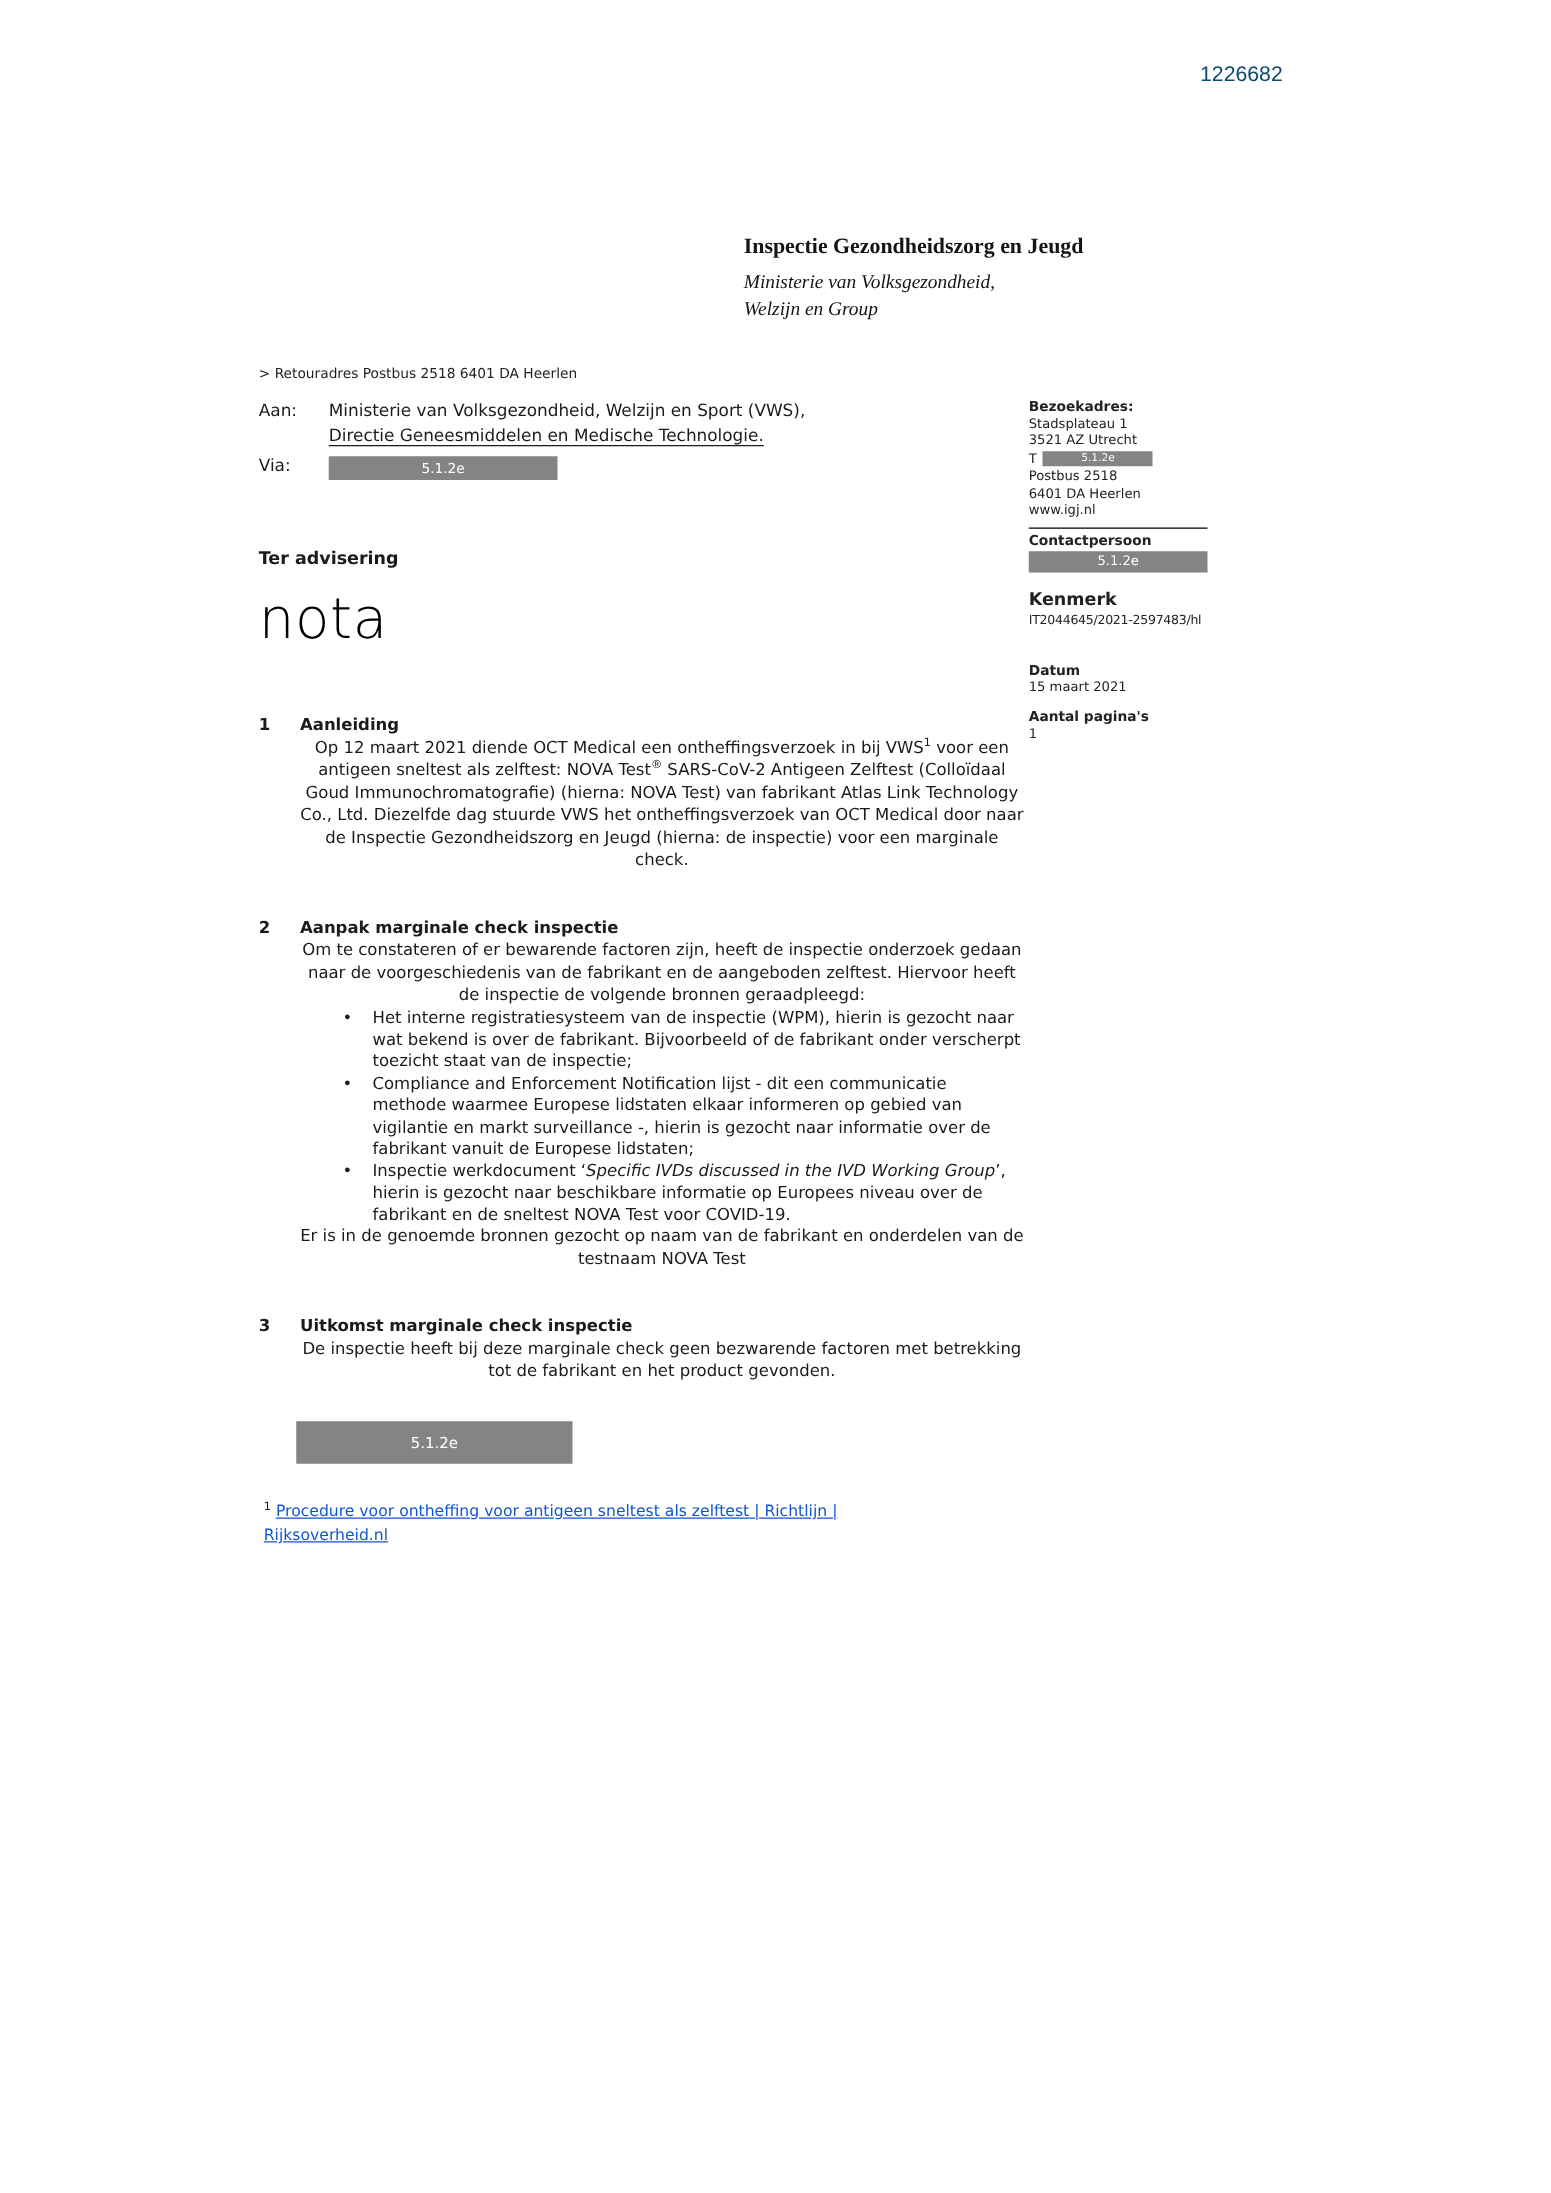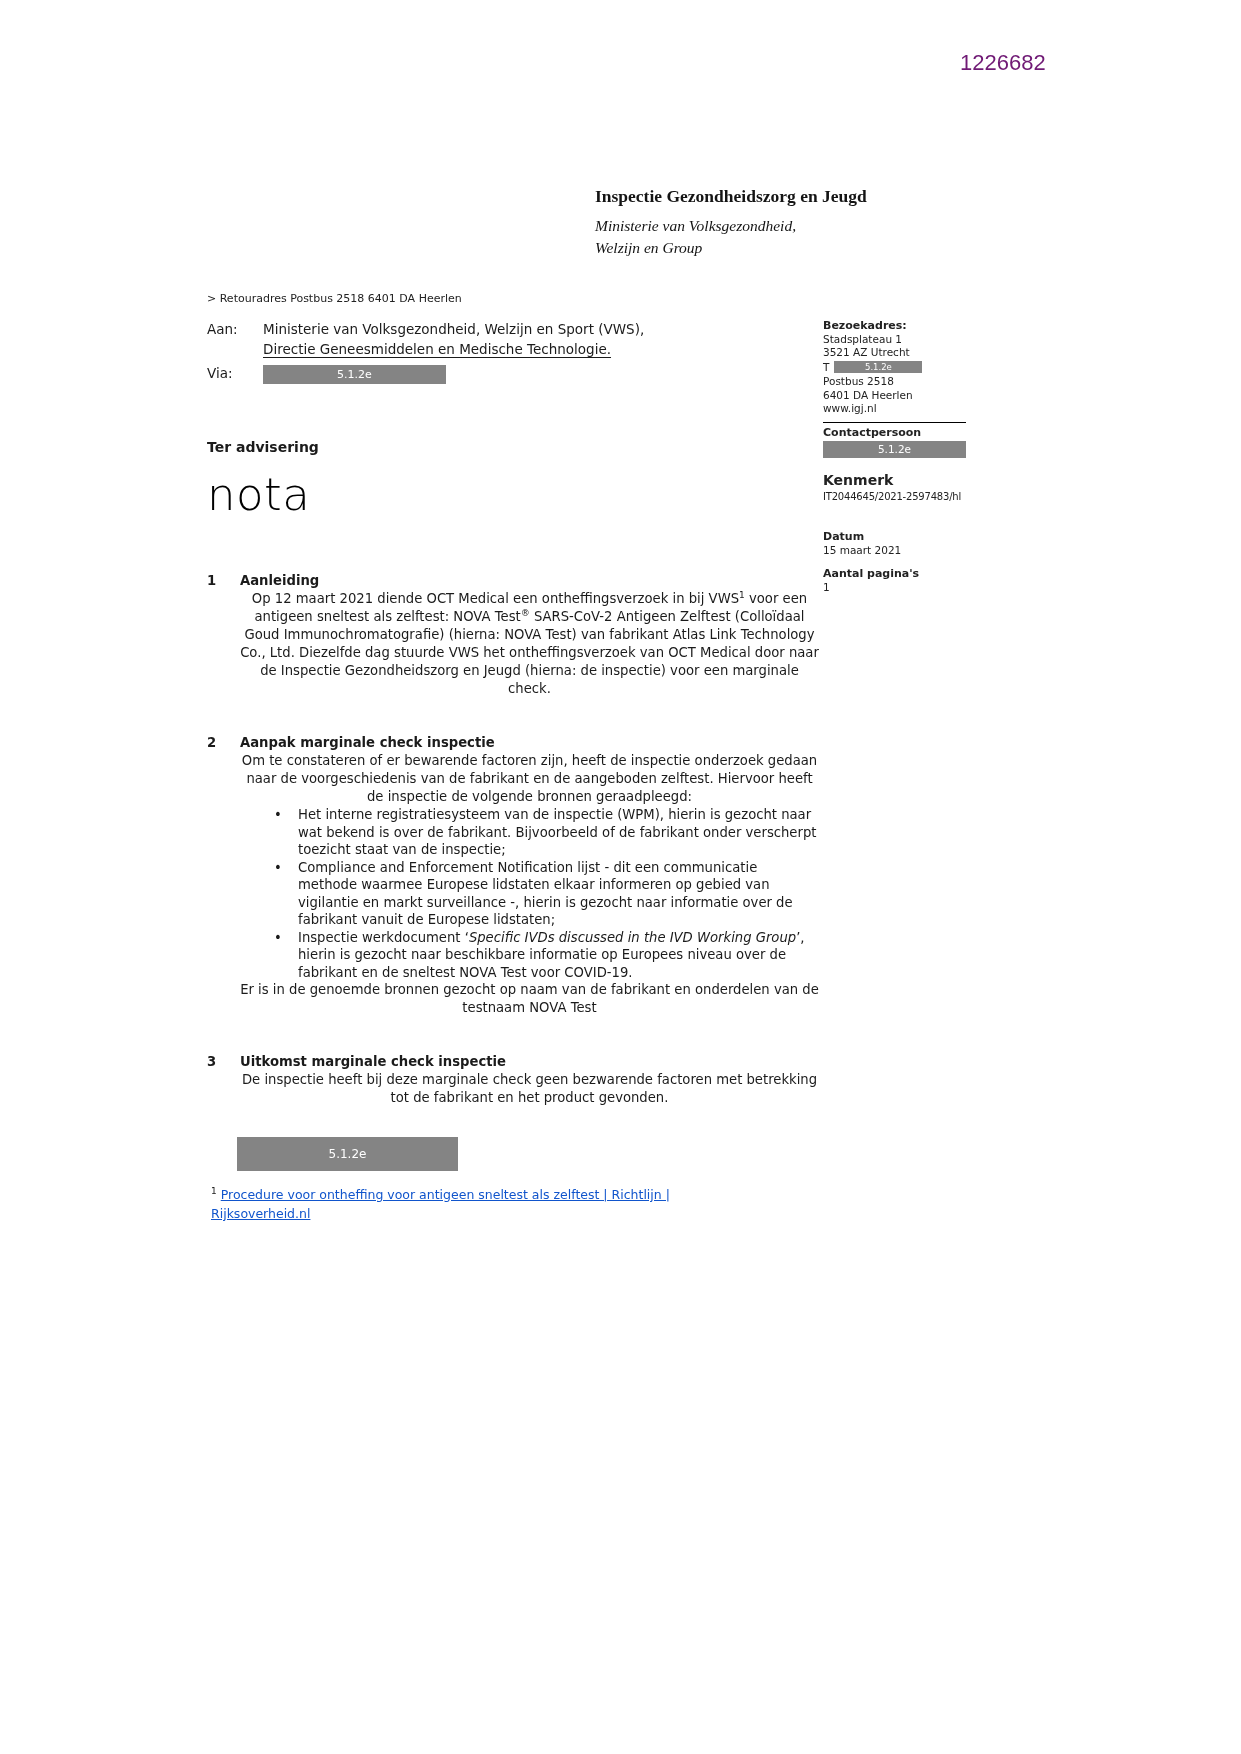--- a/index.html
+++ b/index.html
@@ -16,21 +16,21 @@
     font-family:"DejaVu Sans","Liberation Sans",sans-serif;
     color:#1b1b1b;
     overflow:hidden;
   }
 
   
   .doc-number{
     position:absolute;
     left:960px;top:50px;
     font-family:"Liberation Sans",sans-serif;
-    font-size:22px;color:#701a75;
+    font-size:17px;color:#0c4a6e;
   }
 
   
   .logo-block{
     position:absolute;
     left:595px;top:186px;
     font-family:"Liberation Serif","DejaVu Serif",serif;
   }
   .logo-org{font-size:17.5px;font-weight:bold;color:#141414;margin-bottom:8px;}
   .logo-ministry{font-size:15.5px;font-style:italic;line-height:22px;color:#141414;}
@@ -95,21 +95,21 @@
   .para{margin-top:18px;}
   .para-first{margin-top:0;}
   sup{font-size:9px;vertical-align:super;line-height:0;}
   .bullets{list-style:none;margin:0;padding:0 0 0 32px;}
   .bullets li{position:relative;padding-left:26px;line-height:17.5px;margin:0;}
   .bullets li::before{content:"\2022";position:absolute;left:2px;top:0;}
   .it{font-style:italic;}
 
   
   .footnote{
-    margin-top:14px;width:505px;padding-left:4px;
+    margin-top:28px;width:505px;padding-left:4px;
     font-size:12.5px;line-height:19px;
   }
   .footnote a{color:var(--link-blue,#1155cc);text-decoration:underline;}
 </style>
 </head>
 <body>
 
 <div class="page">
 
   <div class="doc-number">1226682</div>

